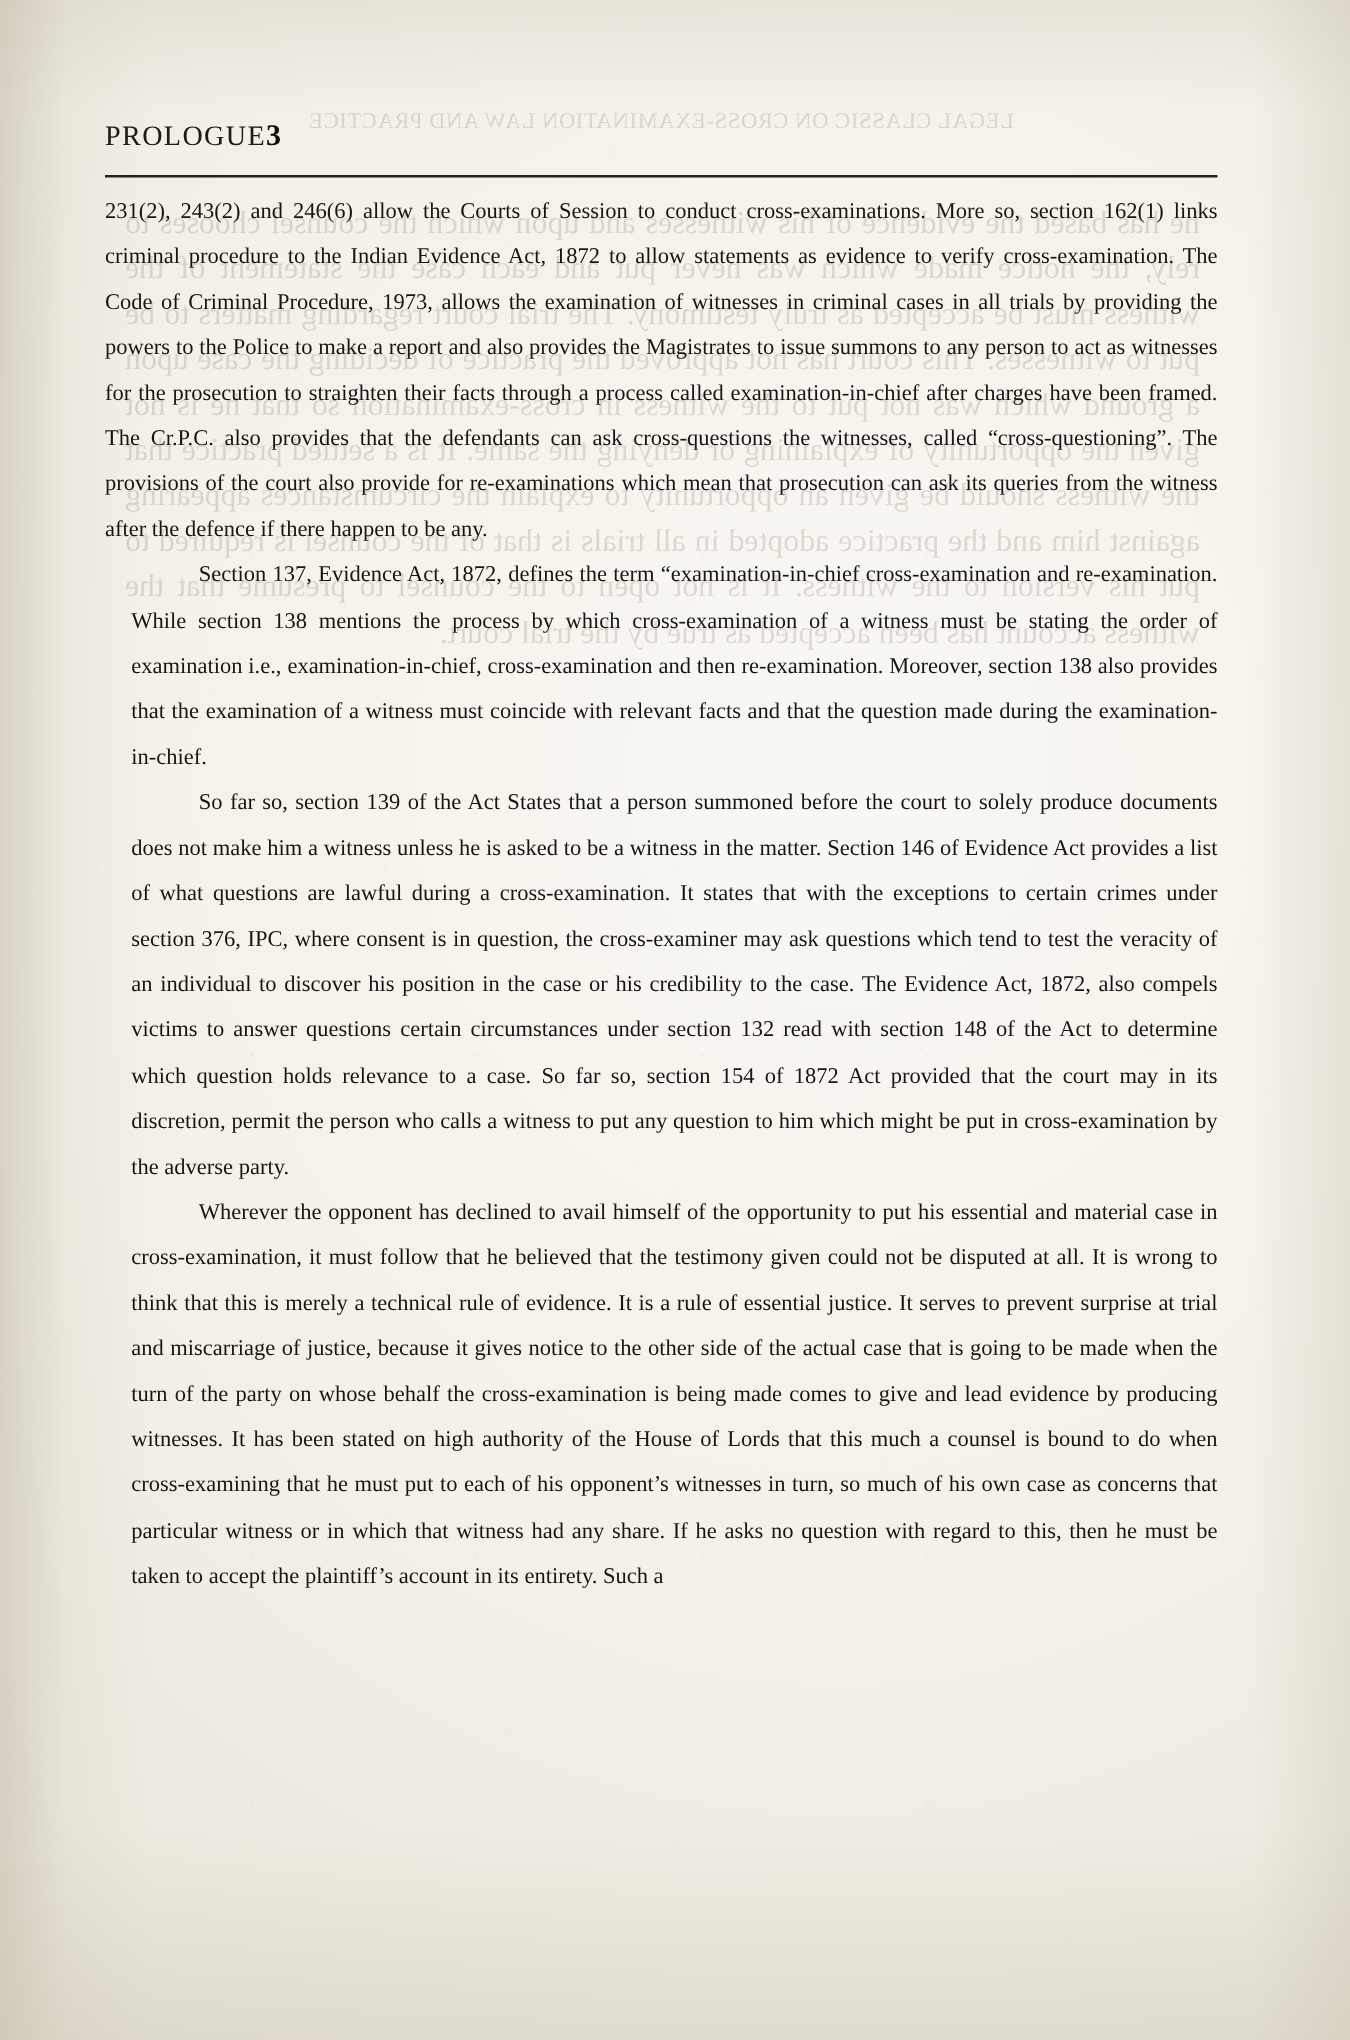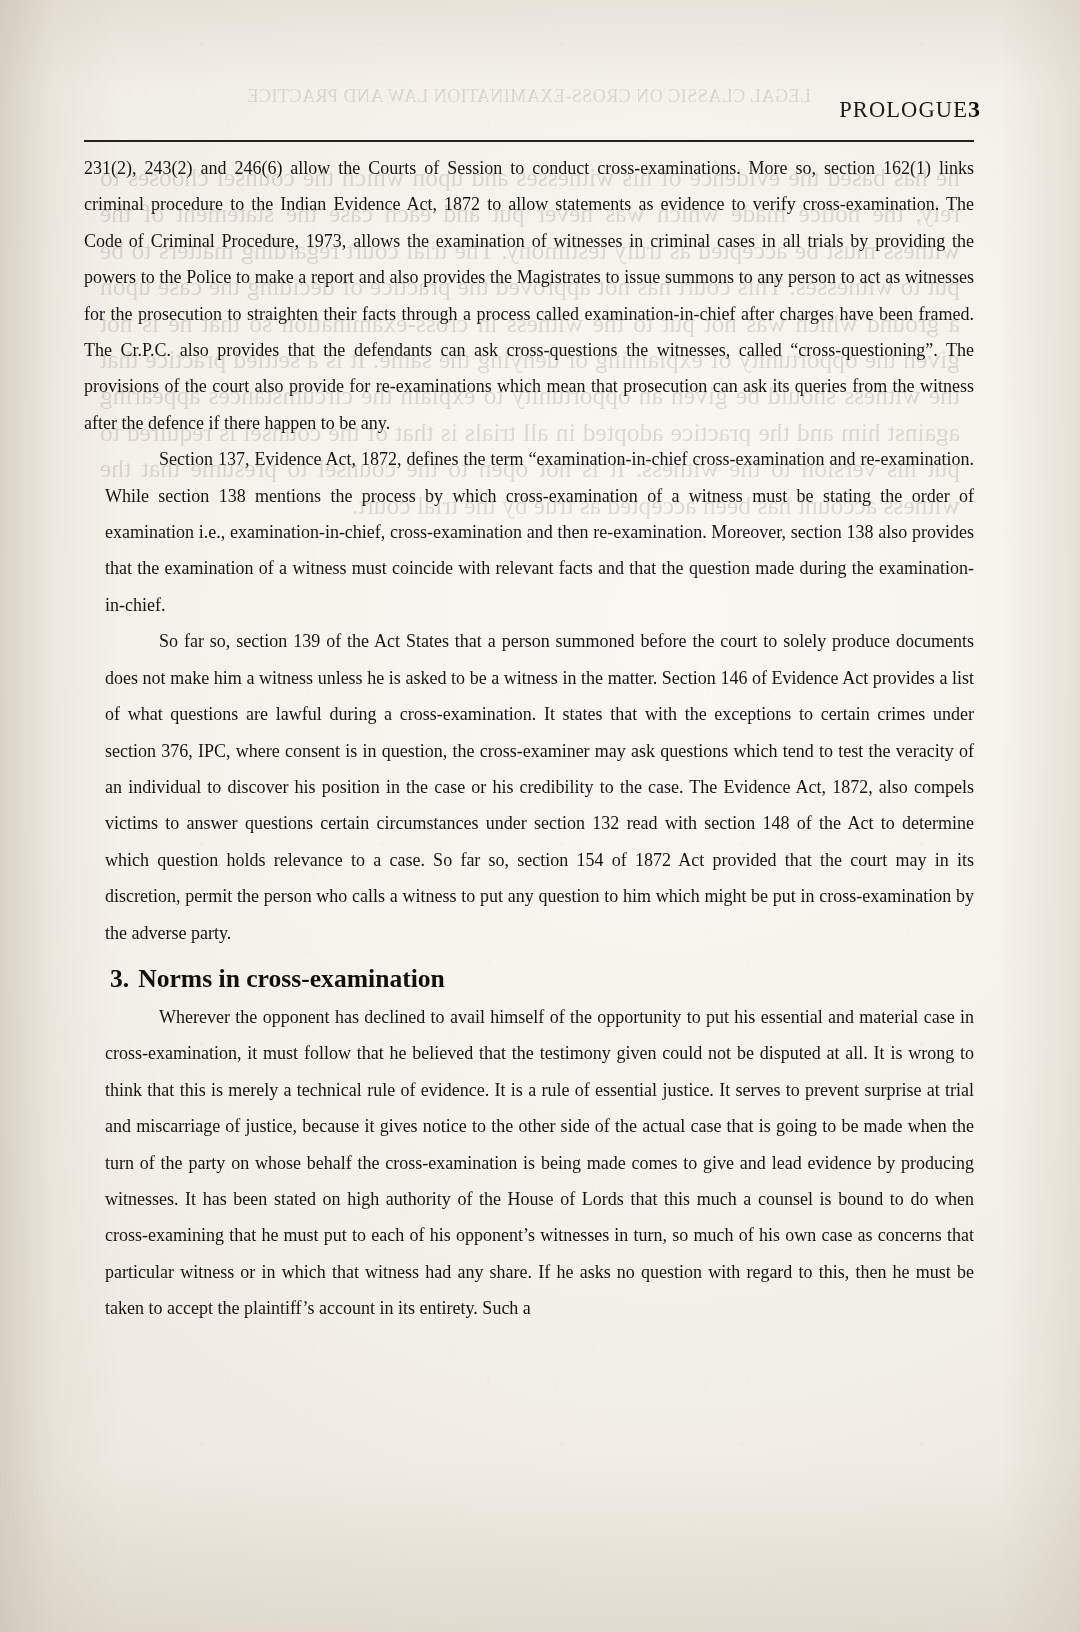--- a/index.html
+++ b/index.html
@@ -91,21 +91,21 @@
 
   
   .running-head {
     position: absolute;
     top: 96px;
     left: 84px;
     right: 100px;
     height: 34px;
     display: flex;
     align-items: baseline;
-    justify-content: flex-end;
+    justify-content: flex-start;
   }
   .running-head .rh-title {
     font-size: 22.5px;
     letter-spacing: 1.1px;
     color: #23201c;
   }
   .running-head .rh-folio {
     font-size: 24px;
     font-weight: bold;
     color: #16130f;
@@ -183,23 +183,20 @@
     <div class="head-rule"></div>
 
     <div class="textblock">
 
       <p class="para">231(2), 243(2) and 246(6) allow the Courts of Session to conduct cross-examinations. More so, section 162(1) links criminal procedure to the Indian Evidence Act, 1872 to allow statements as evidence to verify cross-examination. The Code of Criminal Procedure, 1973, allows the examination of witnesses in criminal cases in all trials by providing the powers to the Police to make a report and also provides the Magistrates to issue summons to any person to act as witnesses for the prosecution to straighten their facts through a process called examination-in-chief after charges have been framed. The Cr.P.C. also provides that the defendants can ask cross-questions the witnesses, called “cross-questioning”. The provisions of the court also provide for re-examinations which mean that prosecution can ask its queries from the witness after the defence if there happen to be any.</p>
 
       <p class="para indent">Section 137, Evidence Act, 1872, defines the term “examination-in-chief cross-examination and re-examination. While section 138 mentions the process by which cross-examination of a witness must be stating the order of examination i.e., examination-in-chief, cross-examination and then re-examination. Moreover, section 138 also provides that the examination of a witness must coincide with relevant facts and that the question made during the examination-in-chief.</p>
 
       <p class="para indent">So far so, section 139 of the Act States that a person summoned before the court to solely produce documents does not make him a witness unless he is asked to be a witness in the matter. Section 146 of Evidence Act provides a list of what questions are lawful during a cross-examination. It states that with the exceptions to certain crimes under section 376, IPC, where consent is in question, the cross-examiner may ask questions which tend to test the veracity of an individual to discover his position in the case or his credibility to the case. The Evidence Act, 1872, also compels victims to answer questions certain circumstances under section 132 read with section 148 of the Act to determine which question holds relevance to a case. So far so, section 154 of 1872 Act provided that the court may in its discretion, permit the person who calls a witness to put any question to him which might be put in cross-examination by the adverse party.</p>
 
-      <h2 class="section-heading">
-        <span class="sec-num">3.</span><span>Norms in cross-examination</span>
-      </h2>
 
       <p class="para indent">Wherever the opponent has declined to avail himself of the opportunity to put his essential and material case in cross-examination, it must follow that he believed that the testimony given could not be disputed at all. It is wrong to think that this is merely a technical rule of evidence. It is a rule of essential justice. It serves to prevent surprise at trial and miscarriage of justice, because it gives notice to the other side of the actual case that is going to be made when the turn of the party on whose behalf the cross-examination is being made comes to give and lead evidence by producing witnesses. It has been stated on high authority of the House of Lords that this much a counsel is bound to do when cross-examining that he must put to each of his opponent’s witnesses in turn, so much of his own case as concerns that particular witness or in which that witness had any share. If he asks no question with regard to this, then he must be taken to accept the plaintiff’s account in its entirety. Such a</p>
 
     </div>
 
   </div>
 
 </div>
 
 </body></html>

